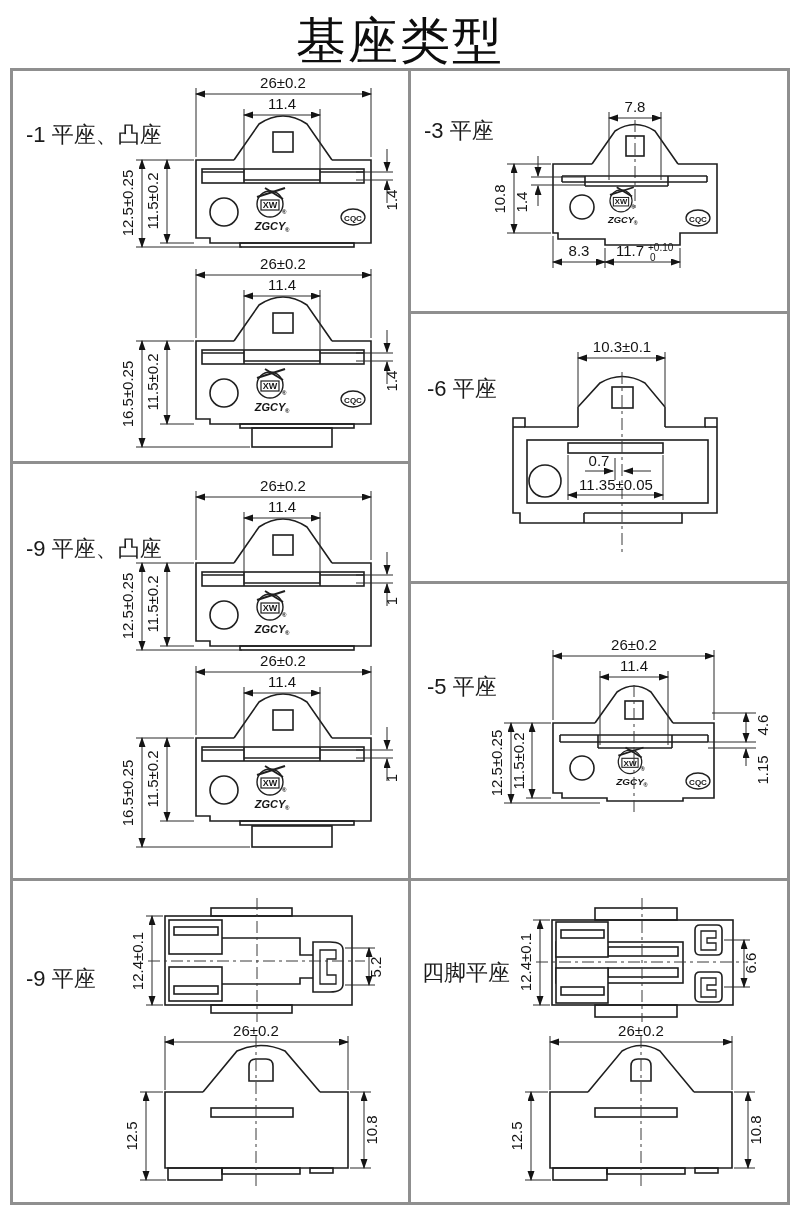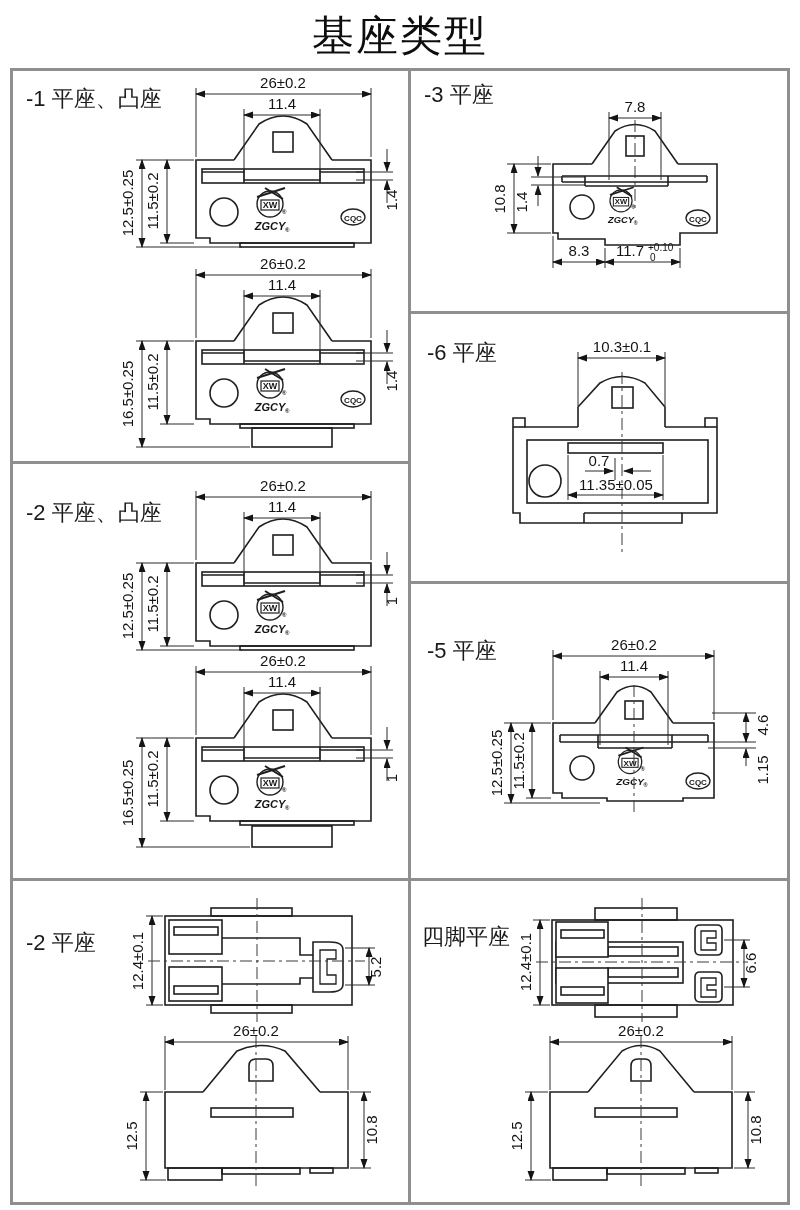--- a/index.html
+++ b/index.html
@@ -1,19 +1,19 @@
 <!DOCTYPE html>
 <html><head>
 <meta charset="utf-8">
 <style>
   html,body{margin:0;padding:0;background:#ffffff;}
   body{width:800px;height:1210px;position:relative;font-family:"Liberation Sans",sans-serif;overflow:hidden;}
-  .title{position:absolute;left:0;top:8px;width:100%;text-align:center;font-size:42px;color:#0d0d0d;letter-spacing:2px;}
+  .title{position:absolute;left:0;top:8px;width:100%;text-align:center;font-size:50px;color:#0d0d0d;letter-spacing:2px;}
   .gridline{position:absolute;background:#8f8f8f;}
-  .plabel{position:absolute;font-size:22px;color:#1a1a1a;white-space:nowrap;}
+  .plabel{position:absolute;font-size:22px;color:#1a1a1a;white-space:nowrap;margin-top:36px;}
   svg.canvas{position:absolute;left:0;top:0;}
   .s{stroke:#1f1f1f;stroke-width:1.6;fill:none;stroke-linejoin:miter;}
   .sw{stroke:#1f1f1f;stroke-width:1.6;fill:#ffffff;stroke-linejoin:miter;}
   .d{stroke:#2a2a2a;stroke-width:1;fill:none;}
   .cl{stroke:#3a3a3a;stroke-width:1;fill:none;stroke-dasharray:12 4 3 4;}
   text.dt{font-family:"Liberation Sans",sans-serif;font-size:15px;fill:#141414;}
   text.dts{font-family:"Liberation Sans",sans-serif;font-size:10px;fill:#141414;}
   text.lg{font-family:"Liberation Sans",sans-serif;fill:#141414;font-weight:bold;}
 </style>
 </head>
@@ -25,25 +25,25 @@
 <div class="gridline" style="left:10px;top:1202px;width:780px;height:3px;"></div>
 <div class="gridline" style="left:10px;top:68px;width:3px;height:1137px;"></div>
 <div class="gridline" style="left:787px;top:68px;width:3px;height:1137px;"></div>
 <div class="gridline" style="left:408px;top:68px;width:3px;height:1137px;"></div>
 <div class="gridline" style="left:10px;top:461px;width:401px;height:3px;"></div>
 <div class="gridline" style="left:10px;top:878px;width:780px;height:3px;"></div>
 <div class="gridline" style="left:408px;top:311px;width:382px;height:3px;"></div>
 <div class="gridline" style="left:408px;top:581px;width:382px;height:3px;"></div>
 
 <div class="plabel" style="left:26px;top:84px;">-1 平座、凸座</div>
-<div class="plabel" style="left:26px;top:498px;">-2 平座、凸座</div>
+<div class="plabel" style="left:26px;top:498px;">-9 平座、凸座</div>
 <div class="plabel" style="left:424px;top:80px;text-align:right;">-3 平座</div>
 <div class="plabel" style="left:427px;top:338px;">-6 平座</div>
 <div class="plabel" style="left:427px;top:636px;">-5 平座</div>
-<div class="plabel" style="left:26px;top:928px;">-2 平座</div>
+<div class="plabel" style="left:26px;top:928px;">-9 平座</div>
 <div class="plabel" style="left:422px;top:922px;">四脚平座</div>
 
 <svg class="canvas" width="800" height="1210" viewBox="0 0 800 1210">
   <defs>
     <marker id="ar" orient="auto-start-reverse" markerWidth="12" markerHeight="8" refX="9" refY="3.5" markerUnits="userSpaceOnUse">
       <path d="M0,0 L10,3.5 L0,7 z" fill="#141414"></path>
     </marker>
 
     <g id="logo-xw">
       <circle class="s" cx="0" cy="1" r="13" style="stroke-width:1.4"></circle>

